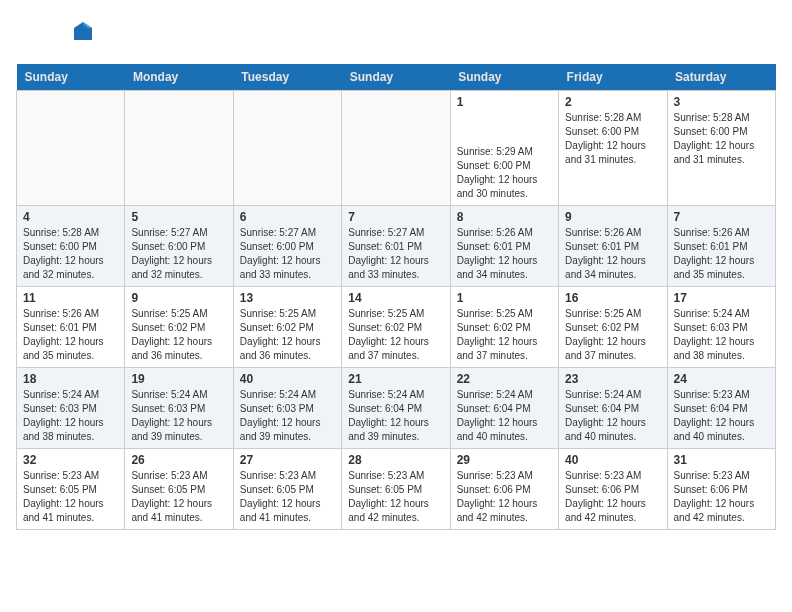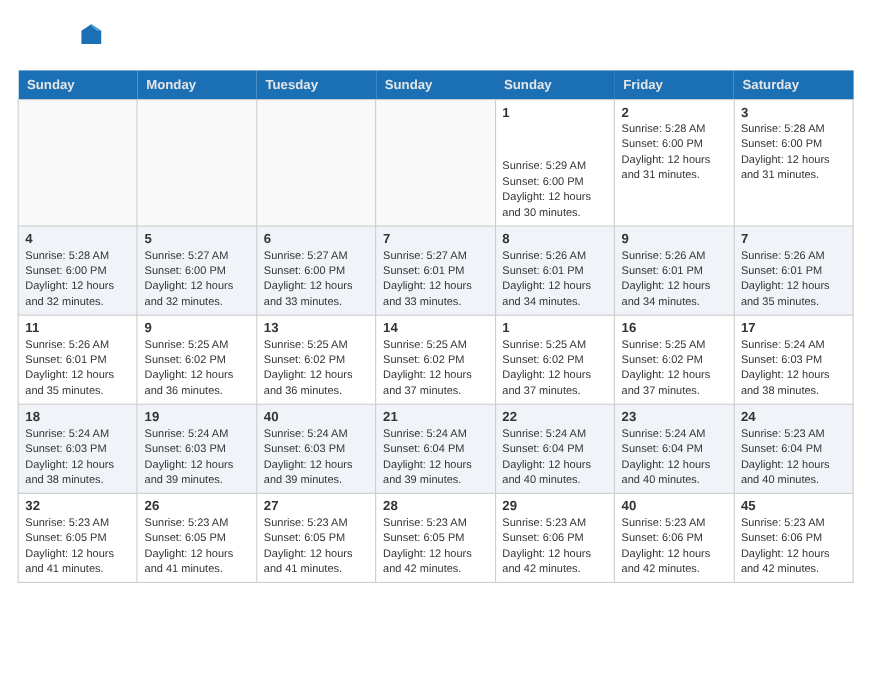--- a/index.html
+++ b/index.html
@@ -324,21 +324,21 @@
 and 42 minutes.</div>
         </td>
         <td>
           <div class="cell-date">40</div>
           <div class="cell-info" style="white-space: pre-line;">Sunrise: 5:23 AM
 Sunset: 6:06 PM
 Daylight: 12 hours
 and 42 minutes.</div>
         </td>
         <td>
-          <div class="cell-date">45</div>
+          <div class="cell-date">31</div>
           <div class="cell-info" style="white-space: pre-line;">Sunrise: 5:23 AM
 Sunset: 6:06 PM
 Daylight: 12 hours
 and 42 minutes.</div>
         </td>
       </tr>
     </tbody>
 </table>
 
 </body></html>

